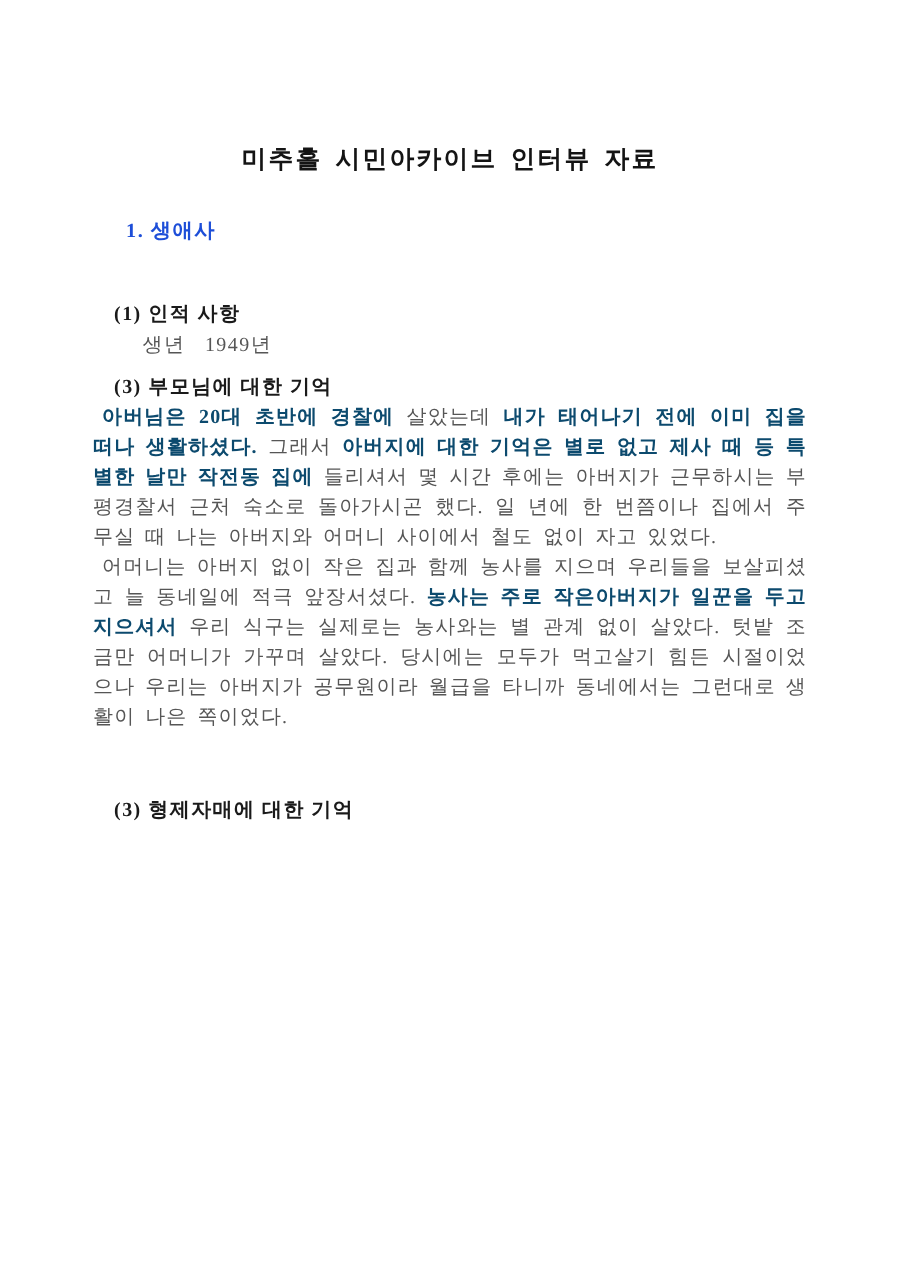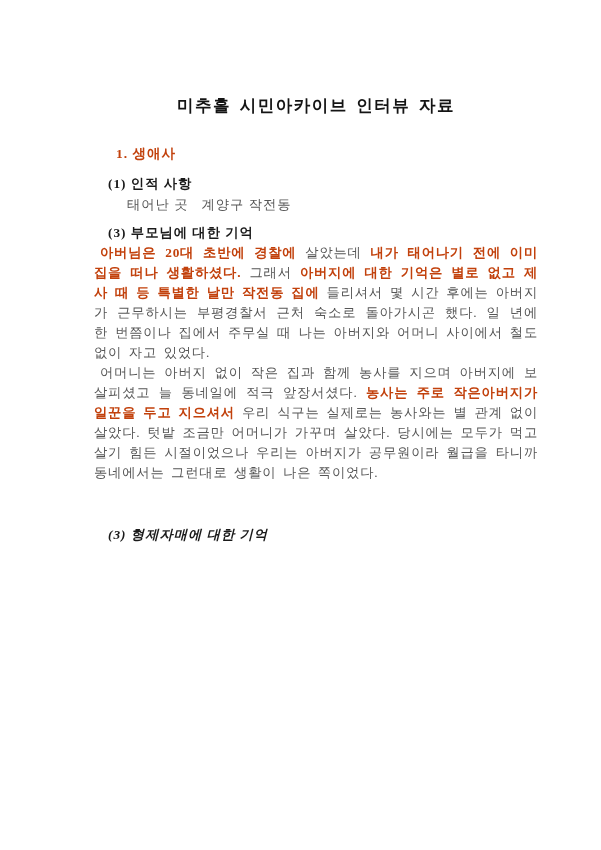--- a/index.html
+++ b/index.html
@@ -1,93 +1,93 @@
 <!DOCTYPE html>
 <html lang="ko"><head>
 <meta charset="utf-8">
 <style>
   html, body { margin: 0; padding: 0; background: #ffffff; }
   .page {
     width: 601px;
     height: 850px;
     background: #ffffff;
     box-sizing: border-box;
-    padding: 0 63px 0 94px;
+    padding: 0 63px 0 62px;
     overflow: hidden;
     font-family: "Liberation Serif", "DejaVu Serif", serif;
     color: #565656;
   }
   .doc-title {
     margin: 94px 0 0 0;
     text-align: center;
     font-size: 16.5px;
     line-height: 24px;
     font-weight: bold;
     color: #141414;
     letter-spacing: 1.5px;
     word-spacing: 3px;
   }
   .h1 {
     margin-top: 25px;
     padding-left: 22px;
     font-weight: bold;
-    color: #c2410c;
+    color: #1d4ed8;
     font-size: 13.5px;
     line-height: 21px;
     letter-spacing: 1px;
   }
   .h2 {
     padding-left: 14px;
     font-weight: bold;
     color: #1a1a1a;
     font-size: 13.3px;
     line-height: 20px;
     letter-spacing: 1px;
   }
-  .h2-personal { margin-top: 10px; }
+  .h2-personal { margin-top: 35px; }
   .h2-parents  { margin-top: 8px; }
-  .h2-siblings { margin-top: 42px; font-style: italic; }
+  .h2-siblings { margin-top: 42px; }
   .info {
     padding-left: 33px;
     font-size: 13.3px;
     line-height: 21px;
     color: #565656;
     letter-spacing: 1px;
   }
   .info .value { margin-left: 13px; }
   .bodytext {
     font-size: 13.3px;
     line-height: 20px;
     text-align: justify;
     word-break: break-all;
     letter-spacing: 0.8px;
     word-spacing: 2.5px;
     color: #565656;
   }
   .para { margin: 0; }
   .para.indent { text-indent: 6px; }
-  .b { font-weight: bold; color: #c2410c; }
+  .b { font-weight: bold; color: #0c4a6e; }
 </style>
 </head>
 <body>
 
 <div class="page">
 
   <h1 class="doc-title">미추홀 시민아카이브 인터뷰 자료</h1>
 
   <div class="h1">1. 생애사</div>
 
   <div class="h2 h2-personal">(1) 인적 사항</div>
 
   <div class="info">
-    <div class="info-row"><span class="label">태어난 곳</span><span class="value">계양구 작전동</span></div>
+    <div class="info-row"><span class="label">생년</span><span class="value">1949년</span></div>
   </div>
 
   <div class="h2 h2-parents">(3) 부모님에 대한 기억</div>
 
   <div class="bodytext">
     <p class="para indent"><span class="b">아버님은 20대 초반에 경찰에 </span><span>살았는데 </span><span class="b">내가 태어나기 전에 이미 집을 떠나 생활하셨다. </span><span>그래서 </span><span class="b">아버지에 대한 기억은 별로 없고 제사 때 등 특별한 날만 작전동 집에 </span><span>들리셔서 몇 시간 후에는 아버지가 근무하시는 부평경찰서 근처 숙소로 돌아가시곤 했다. 일 년에 한 번쯤이나 집에서 주무실 때 나는 아버지와 어머니 사이에서 철도 없이 자고 있었다.</span></p>
-    <p class="para indent"><span>어머니는 아버지 없이 작은 집과 함께 농사를 지으며 아버지에 보살피셨고 늘 동네일에 적극 앞장서셨다. </span><span class="b">농사는 주로 작은아버지가 일꾼을 두고 지으셔서 </span><span>우리 식구는 실제로는 농사와는 별 관계 없이 살았다. 텃밭 조금만 어머니가 가꾸며 살았다. 당시에는 모두가 먹고살기 힘든 시절이었으나 우리는 아버지가 공무원이라 월급을 타니까 동네에서는 그런대로 생활이 나은 쪽이었다.</span></p>
+    <p class="para indent"><span>어머니는 아버지 없이 작은 집과 함께 농사를 지으며 우리들을 보살피셨고 늘 동네일에 적극 앞장서셨다. </span><span class="b">농사는 주로 작은아버지가 일꾼을 두고 지으셔서 </span><span>우리 식구는 실제로는 농사와는 별 관계 없이 살았다. 텃밭 조금만 어머니가 가꾸며 살았다. 당시에는 모두가 먹고살기 힘든 시절이었으나 우리는 아버지가 공무원이라 월급을 타니까 동네에서는 그런대로 생활이 나은 쪽이었다.</span></p>
   </div>
 
   <div class="h2 h2-siblings">(3) 형제자매에 대한 기억</div>
 
 </div>
 
 </body></html>

